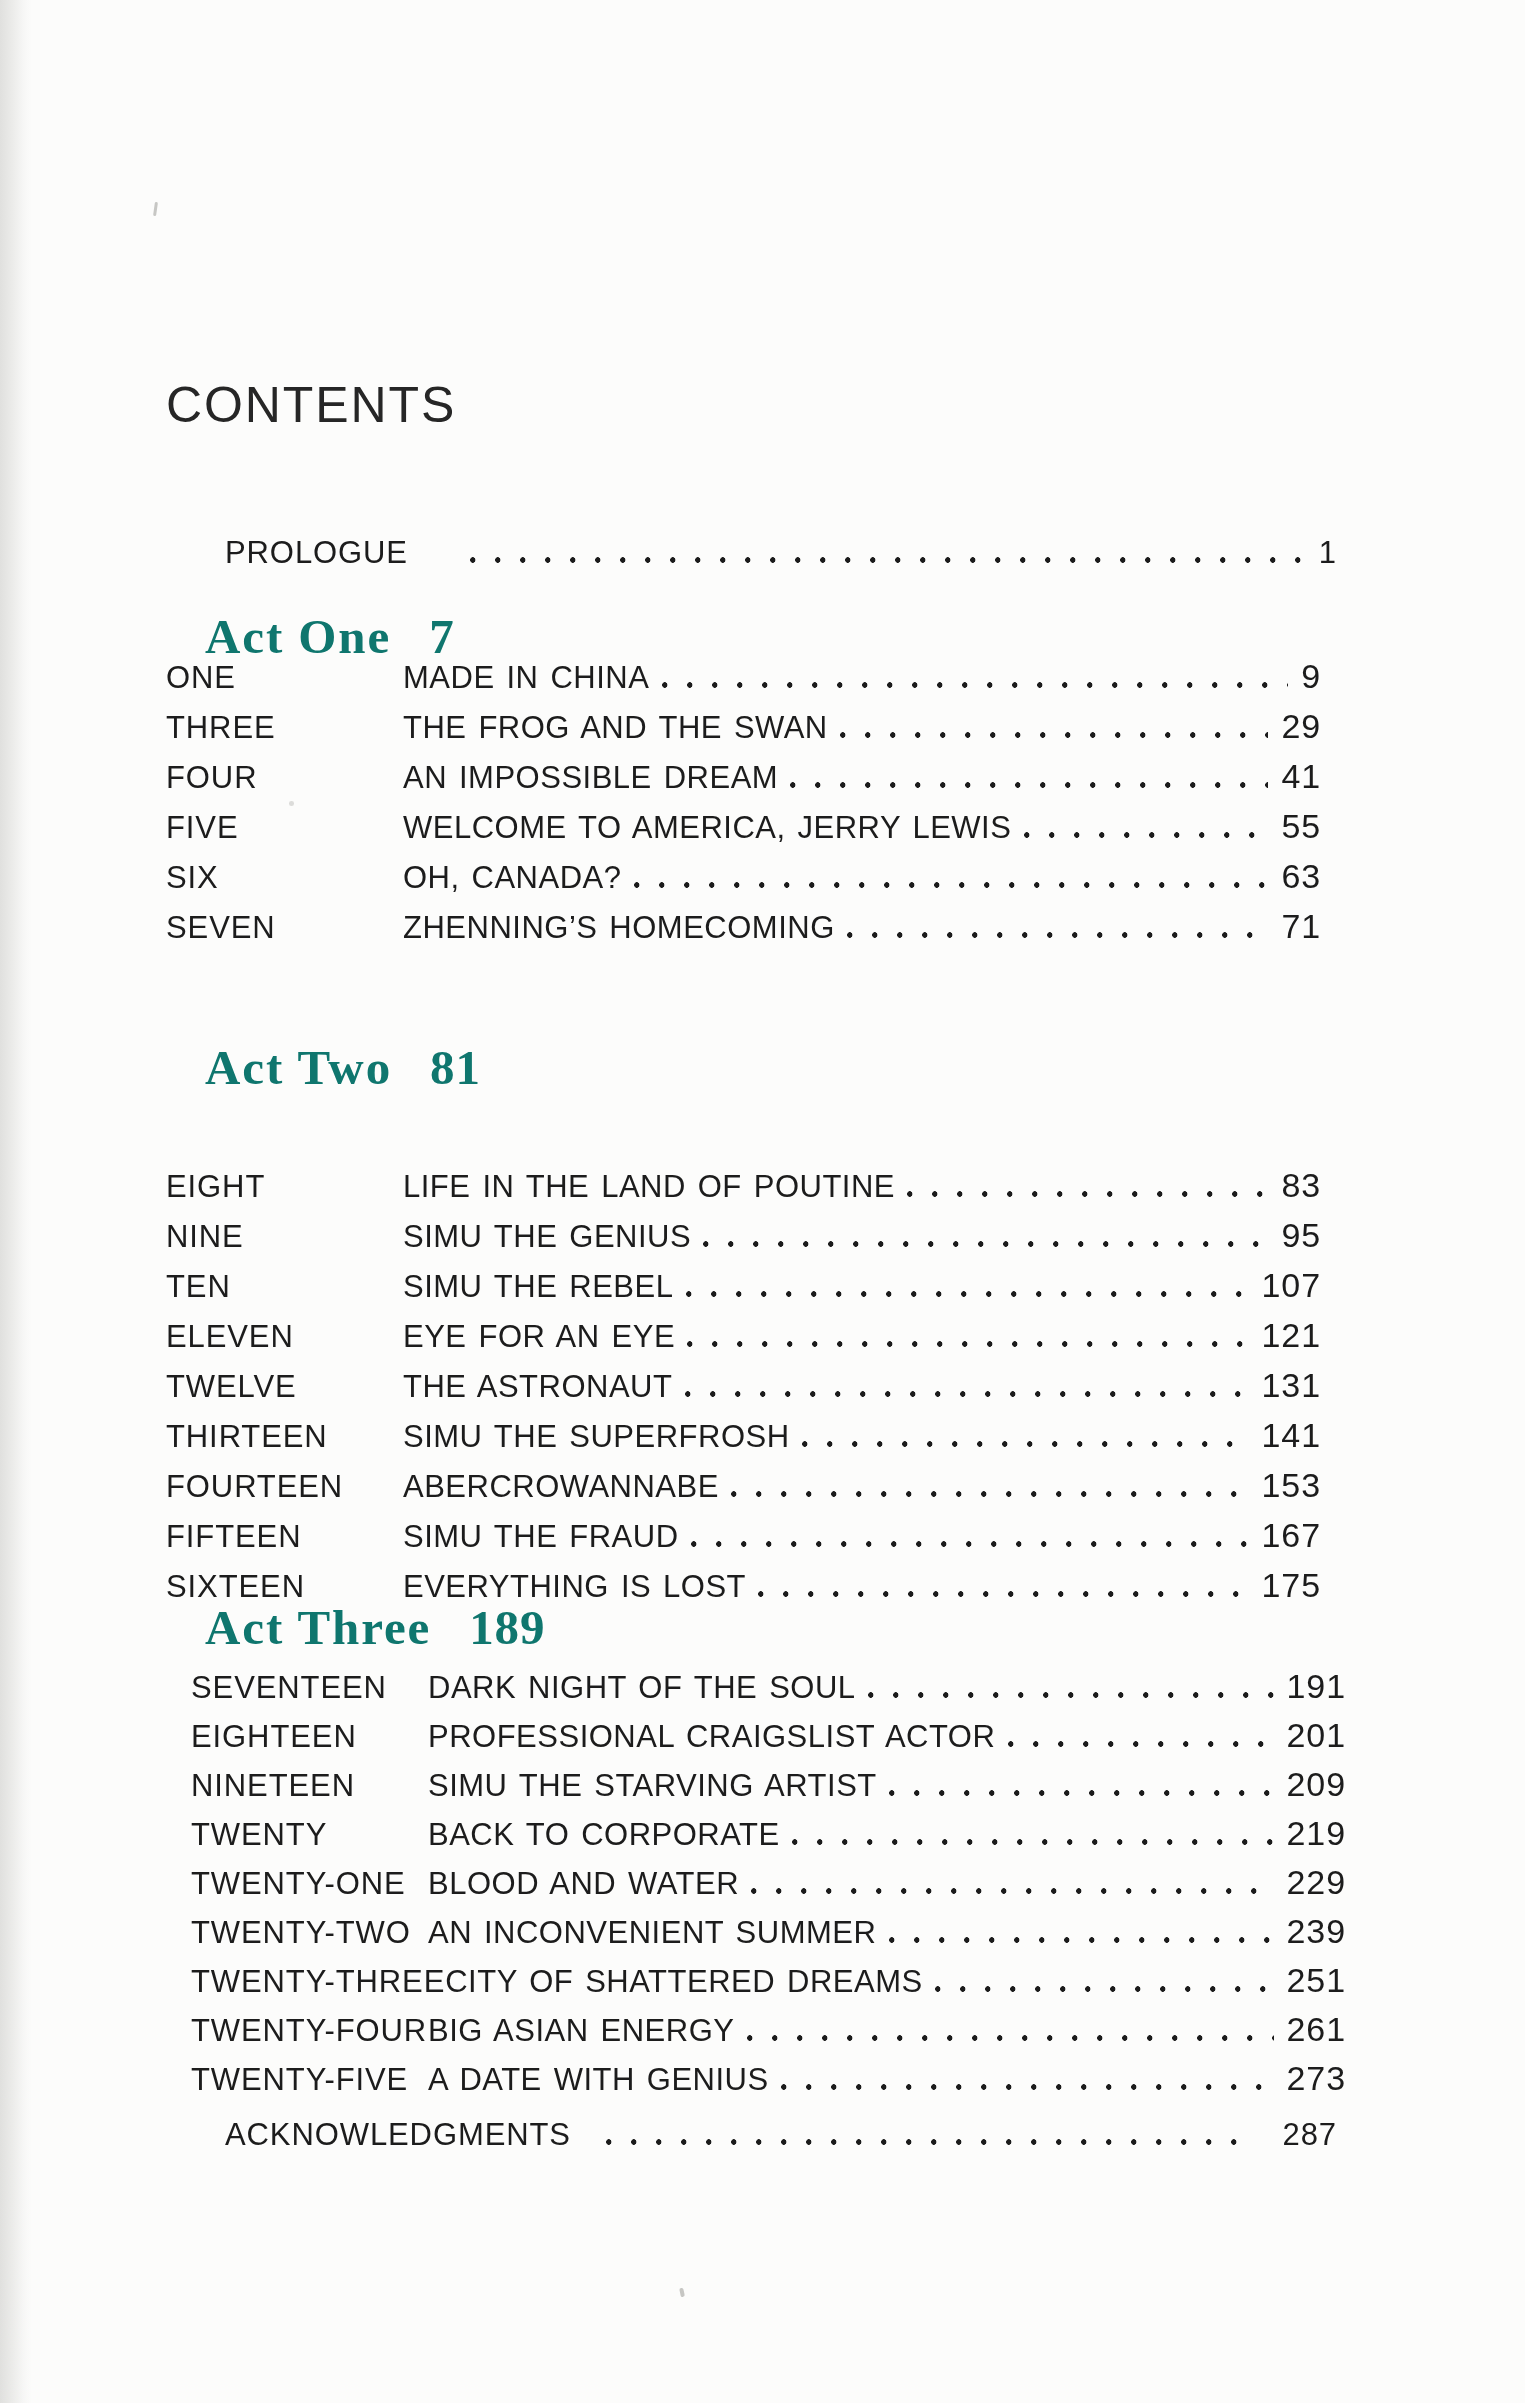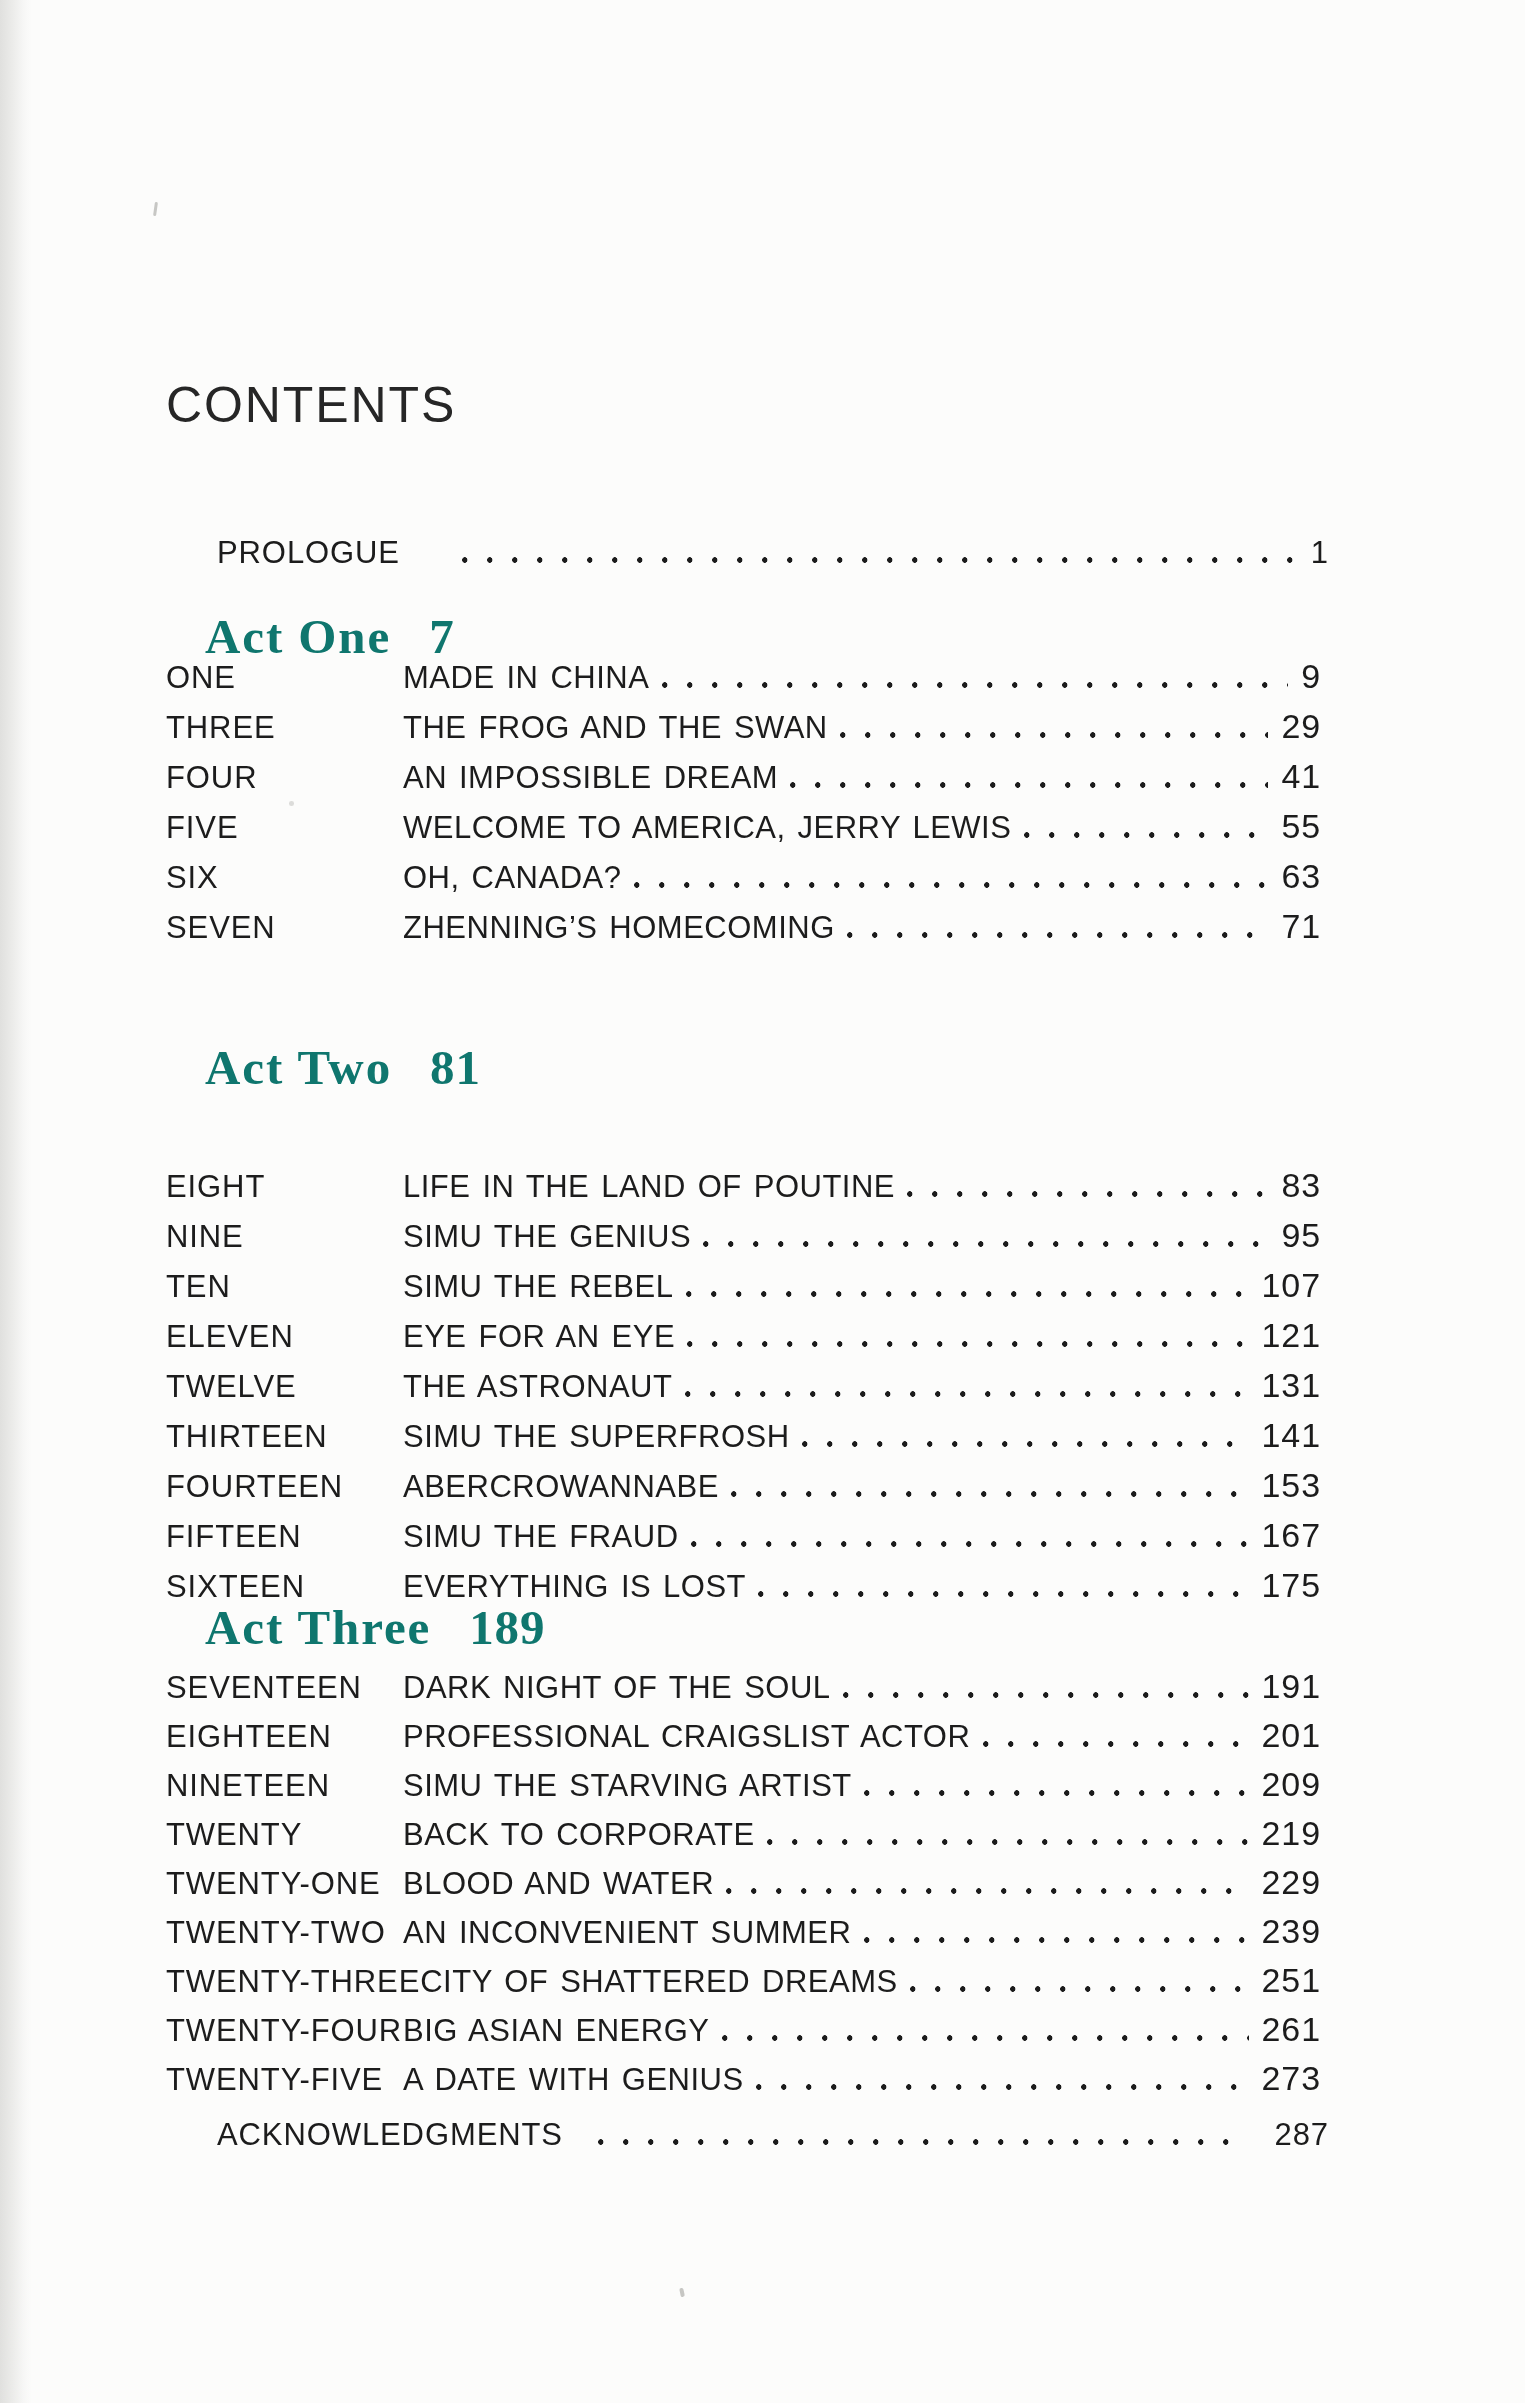--- a/index.html
+++ b/index.html
@@ -32,21 +32,21 @@
   .row.tight { height:49px; }
   .c-label { flex:0 0 237px; font-size:31px; line-height:1; letter-spacing:0.9px; white-space:nowrap; }
   .c-title { flex:0 0 auto; font-size:31px; line-height:1; letter-spacing:0.5px; word-spacing:2.8px; white-space:nowrap; }
   .leader {
     flex:1 1 auto; height:5.6px; margin:0 13px 0 12.2px;
     background-image:radial-gradient(circle at 2.8px 2.8px,#1b1b1b 2.4px,rgba(0,0,0,0) 2.9px);
     background-size:25px 5.6px; background-repeat:repeat-x; background-position:left bottom;
   }
   .c-num { flex:0 0 auto; font-size:34px; line-height:1; letter-spacing:0.9px; }
 
-  .prologue-row, .ack-row { position:absolute; left:217px; width:1112px; }
+  .prologue-row, .ack-row { position:absolute; left:225px; width:1112px; }
   .prologue-row { top:537px; }
   .prologue-row .p-label { flex:0 0 233px; font-size:31px; line-height:1; letter-spacing:0.9px; }
   .prologue-row .c-num, .ack-row .c-num { font-size:31px; }
   .prologue-row .leader { margin-right:4.7px; }
   .ack-row { top:2119px;gap:31px; }
   .ack-row .a-label { flex:0 0 auto; font-size:31px; line-height:1; letter-spacing:0.9px; white-space:nowrap; }
   .ack-row .leader { margin-left:3.8px; }
 
   .act-header {
     position:absolute; left:205px;
@@ -56,21 +56,21 @@
     margin-top:16px;
   }
   .act-header .act-page { margin-left:38px; letter-spacing:0.9px; }
   #act-h-0 { top:595px; }
   #act-h-1 { top:1026px; }
   #act-h-2 { top:1586px; }
 
   .act-rows { position:absolute; left:166px; width:1155px; }
   #act-rows-0 { top:659px; }
   #act-rows-1 { top:1168px; }
-  #act-rows-2 { top:1669px; }
+  #act-rows-2 { top:1669px;margin-left:25px; }
 </style>
 </head>
 <body>
 
 <div class="paper-edge"></div>
 <div class="speck speck-1"></div>
 <div class="speck speck-2"></div>
 <div class="speck speck-3"></div>
 
 <div class="contents-title">CONTENTS</div>

